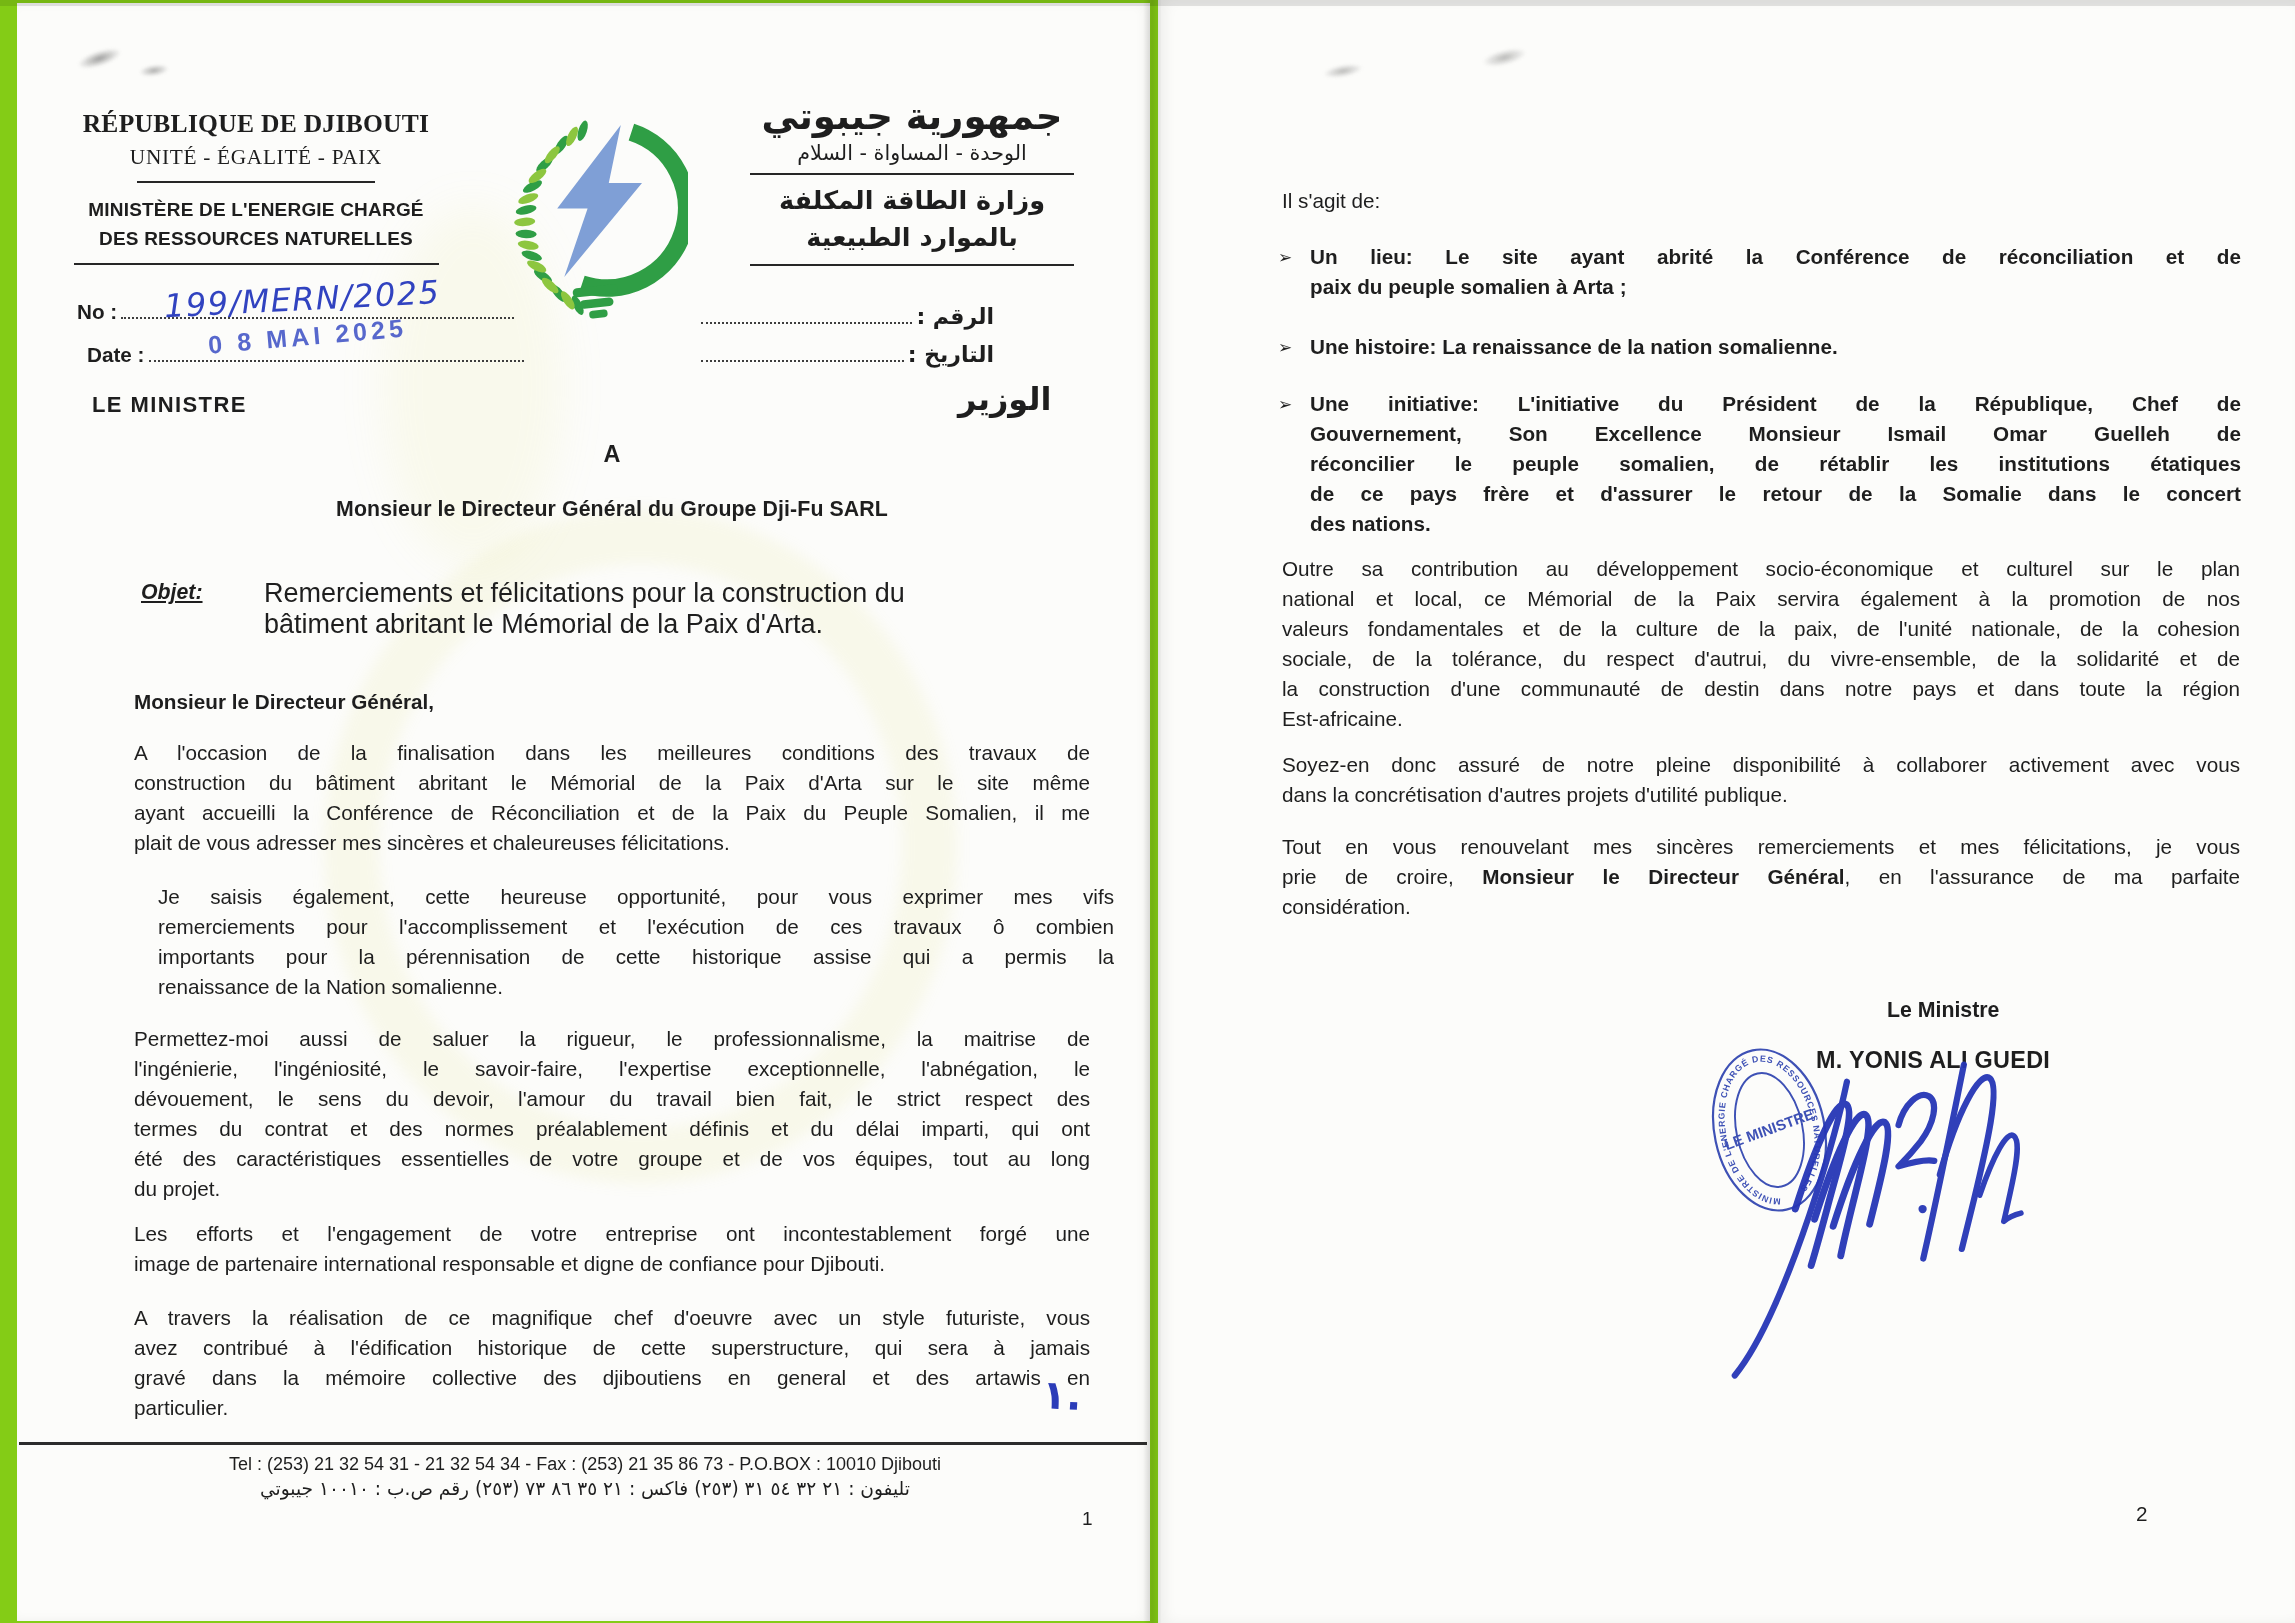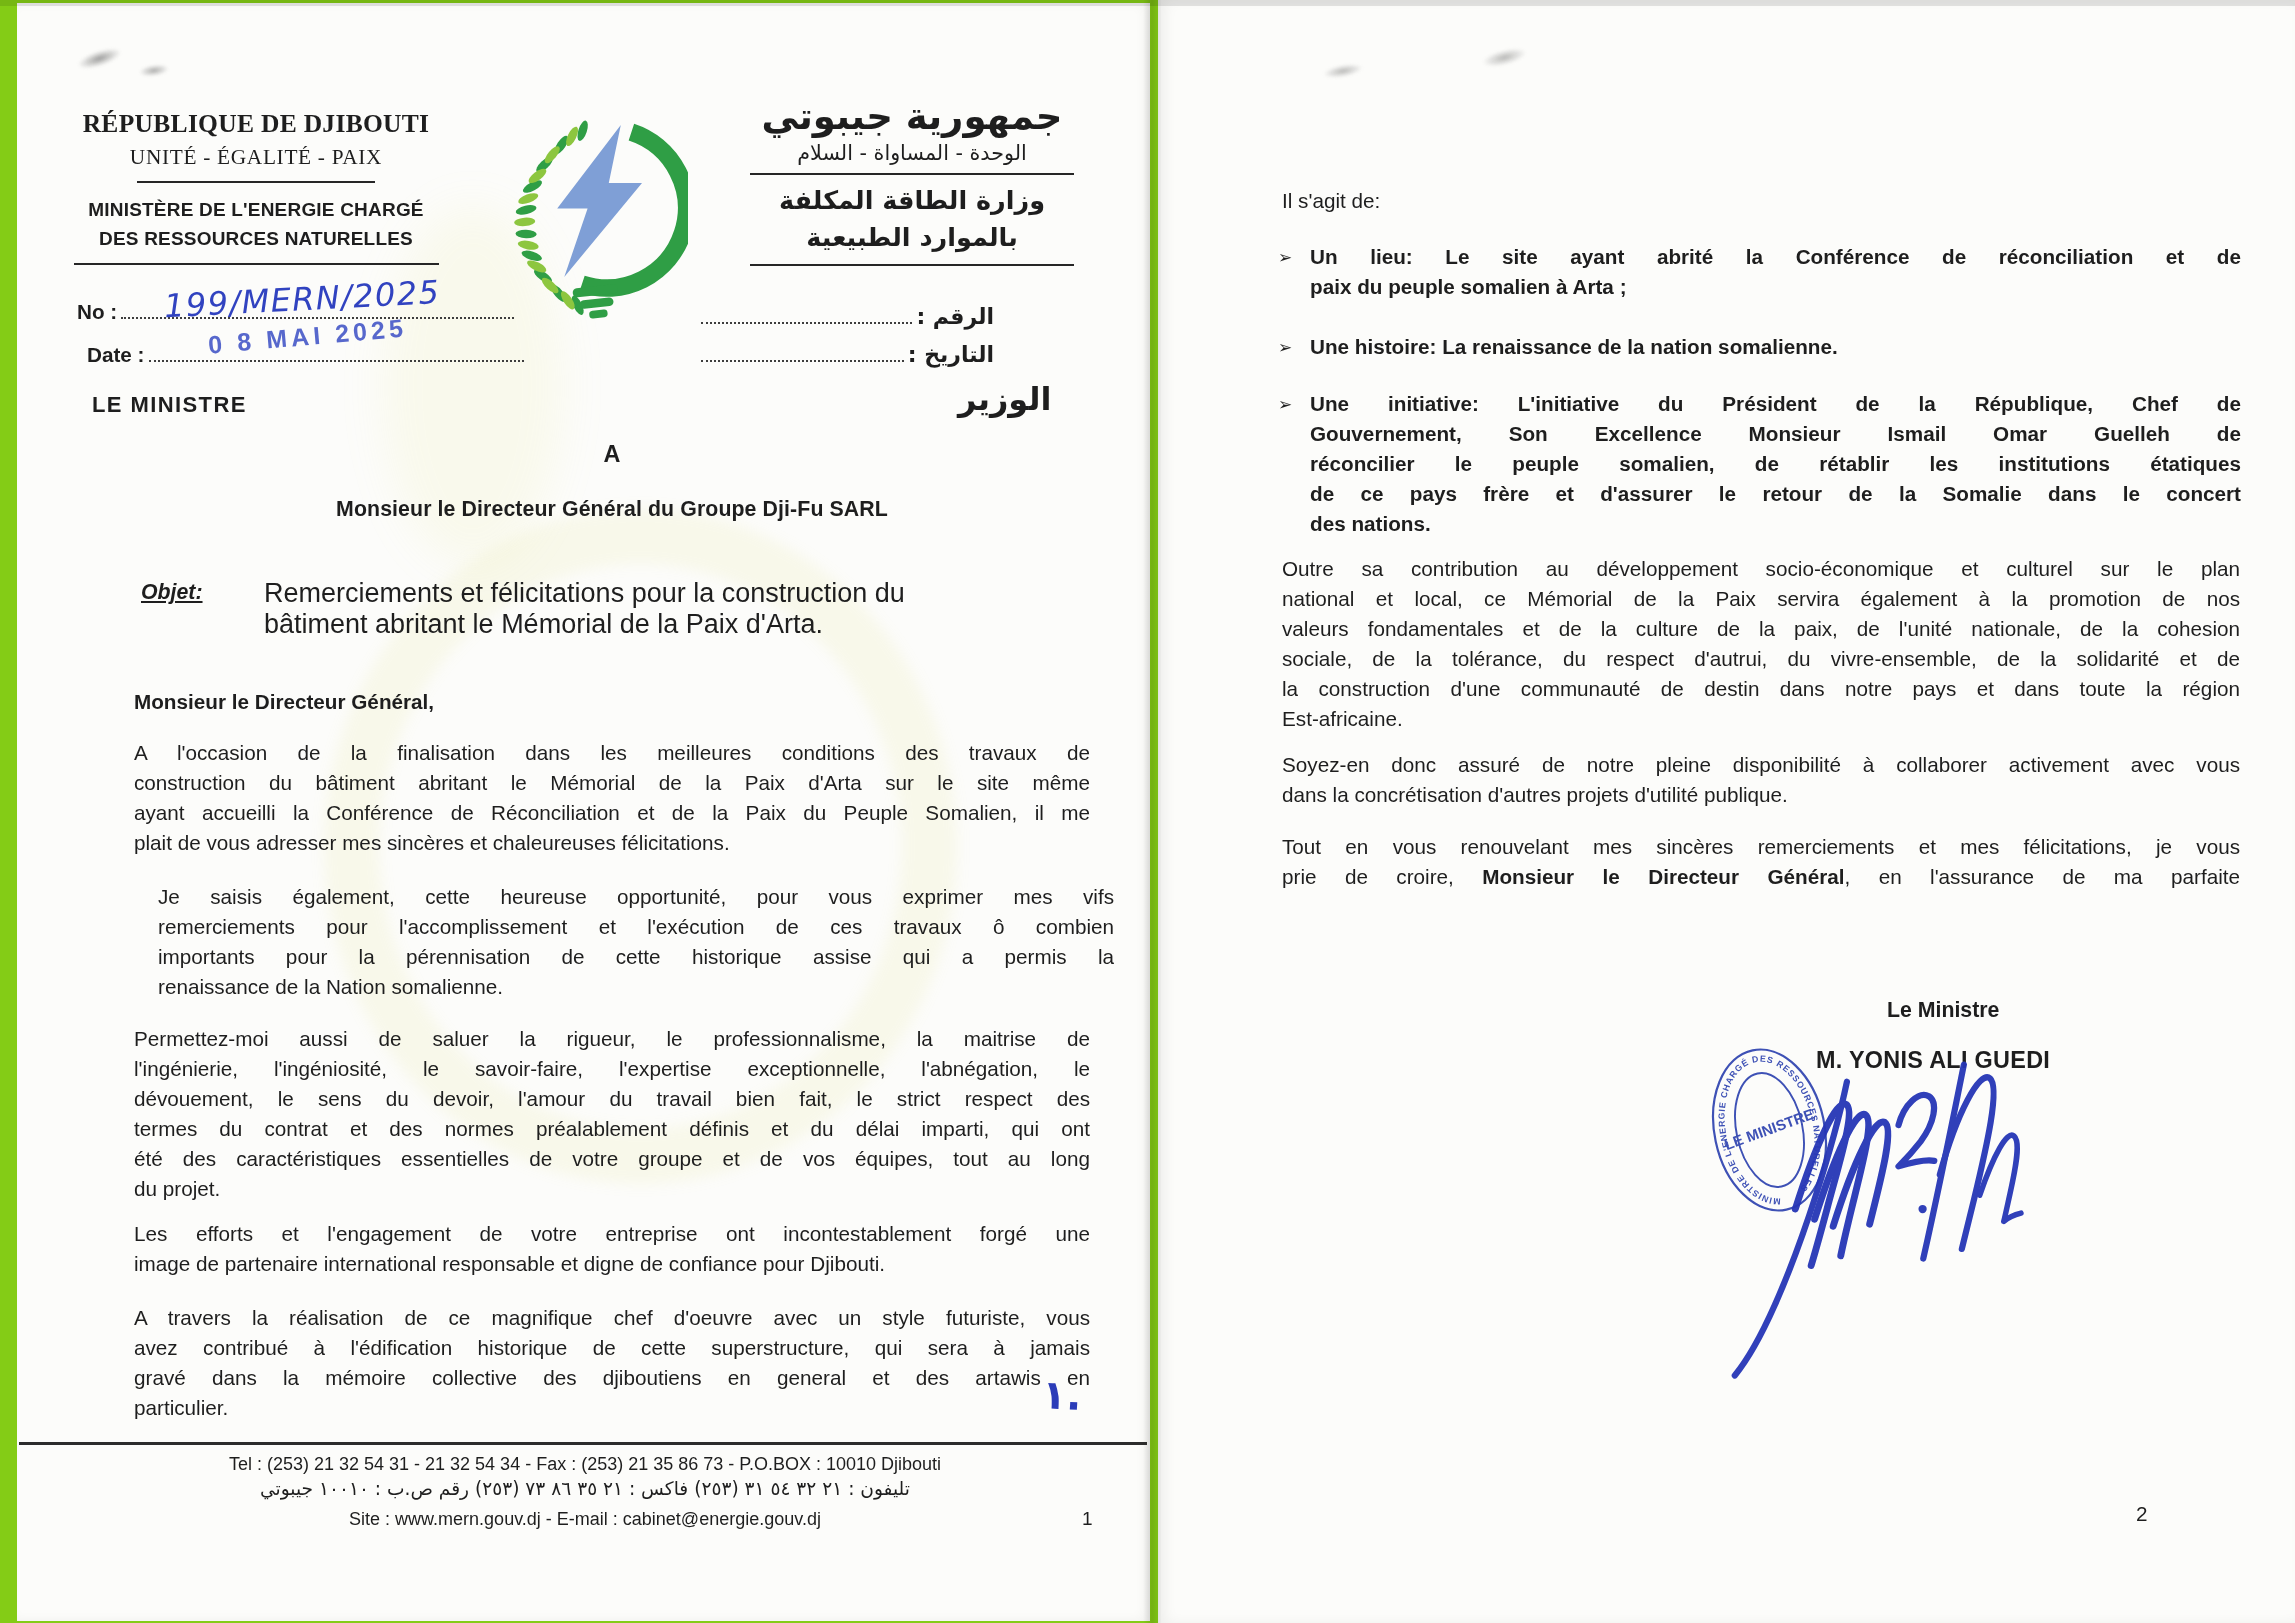--- a/index.html
+++ b/index.html
@@ -239,21 +239,20 @@
     <div class="jline">avez contribué à l'édification historique de cette superstructure, qui sera à jamais</div>
     <div class="jline">gravé dans la mémoire collective des djiboutiens en general et des artawis en</div>
     <div class="jline last">particulier.</div>
   </div>
 
   <div class="abs" id="hand-mark">١.</div>
 
   <div class="abs" id="f-rule"></div>
   <div class="abs" id="f-tel">Tel : (253) 21 32 54 31 - 21 32 54 34 - Fax : (253) 21 35 86 73 - P.O.BOX : 10010 Djibouti</div>
   <div class="abs ar" id="f-ar">تليفون : ٢١ ٣٢ ٥٤ ٣١ (٢٥٣) فاكس : ٢١ ٣٥ ٨٦ ٧٣ (٢٥٣) رقم ص.ب : ١٠٠١٠ جيبوتي</div>
-  <div class="abs" id="f-site">Site : www.mern.gouv.dj - E-mail : cabinet@energie.gouv.dj</div>
   <div class="abs" id="f-page">1</div>
 
   <div class="abs" id="p2-intro">Il s'agit de:</div>
 
   <div class="bullet" id="bullet1">
     <span class="arrow">➢</span>
     <div class="jline">Un lieu: Le site ayant abrité la Conférence de réconciliation et de</div>
     <div class="jline last">paix du peuple somalien à Arta ;</div>
   </div>
 
@@ -283,20 +282,21 @@
   <div class="abs p2col par2" id="p2-par2">
     <div class="jline">Soyez-en donc assuré de notre pleine disponibilité à collaborer activement avec vous</div>
     <div class="jline last">dans la concrétisation d'autres projets d'utilité publique.</div>
   </div>
 
   <div class="abs p2col par2" id="p2-par3">
     <div class="jline">Tout en vous renouvelant mes sincères remerciements et mes félicitations, je vous</div>
     <div class="jline">
       <span>prie de croire, </span><span class="bold">Monsieur le Directeur Général</span><span>, en l'assurance de ma parfaite</span>
     </div>
+    <div class="jline last">considération.</div>
   </div>
 
   <div class="abs" id="sig-title">Le Ministre</div>
   <div class="abs" id="sig-name">M. YONIS ALI GUEDI</div>
 
   <svg class="abs" id="stamp" viewBox="0 0 300 330">
     <defs>
       <path id="ringPath" d="M 150,291 A 79,126 0 1 1 150,39 A 79,126 0 1 1 150,291"></path>
     </defs>
     <ellipse cx="150" cy="165" rx="100" ry="148" fill="none" stroke="#2a3fae" stroke-width="4"></ellipse>

